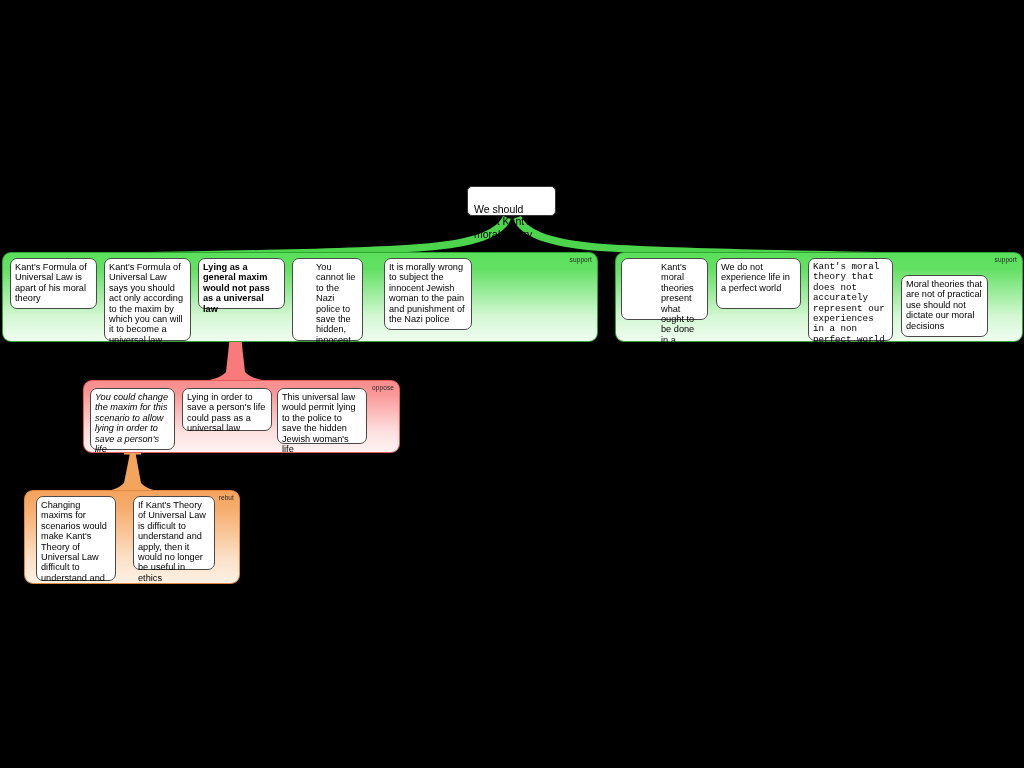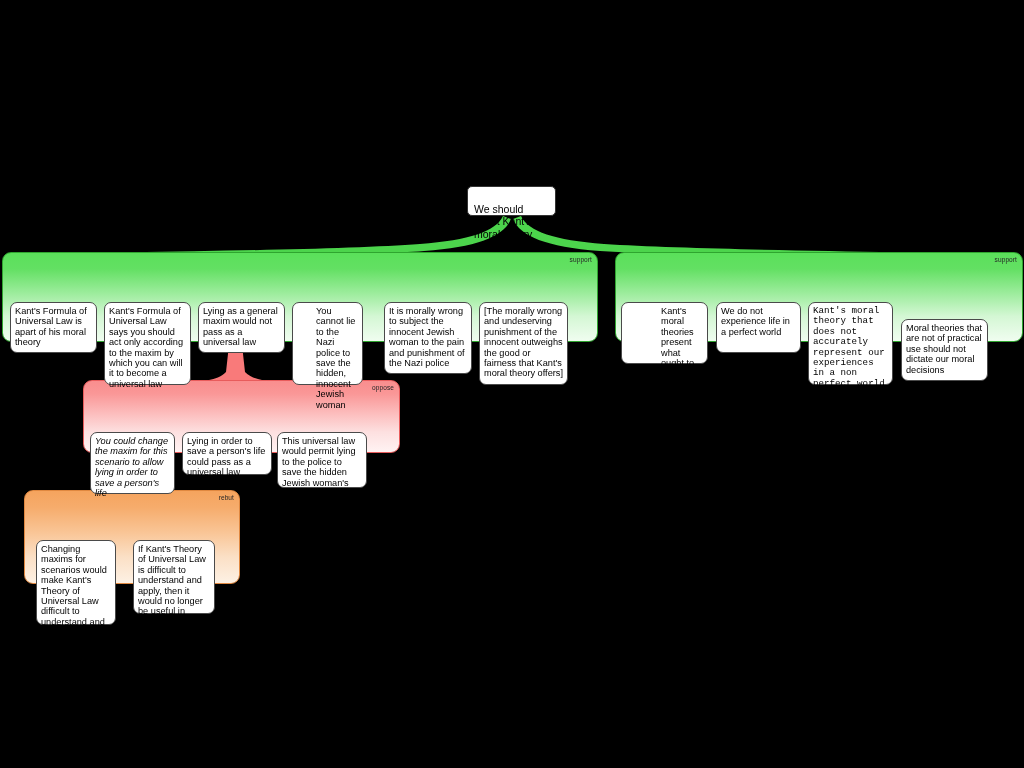--- a/index.html
+++ b/index.html
@@ -91,21 +91,20 @@
     box-sizing: border-box;
     background: #ffffff;
     border: 1px solid #4a4a4a;
     border-radius: 7px;
     padding: 3px 4px 4px 4px;
     font-size: 9.2px;
     line-height: 10.4px;
     color: #000000;
     z-index: 3;
     word-wrap: break-word;
-    margin-top: 44px;
   }
 </style>
 </head>
 <body>
 
 <div id="canvas">
 
   <svg id="connectors" viewBox="0 0 1024 768" width="1024" height="768">
 
     <path d="M 503 216
@@ -149,32 +148,29 @@
 
   <div class="group support" id="grp-support-left" style="left: 2px; top: 252px; width: 596px; height: 90px;">
     <span class="group-label">support</span>
   </div>
   <div class="reason" id="box-s1" style="left: 10px; top: 258px; width: 87px; height: 51px;">
     <span>Kant's Formula of Universal Law is apart of his moral theory</span>
   </div>
   <div class="reason" id="box-s2" style="left: 104px; top: 258px; width: 87px; height: 83px;">
     <span>Kant's Formula of Universal Law says you should act only according to the maxim by which you can will it to become a universal law</span>
   </div>
-  <div class="reason" id="box-s3" style="left: 198px; top: 258px; width: 87px; height: 51px;">
+  <div class="reason" id="box-s3" style="left: 198px; top: 258px; width: 87px; height: 51px; font-weight: bold;">
     <span>Lying as a general maxim would not pass as a universal law</span>
   </div>
   <div class="reason" id="box-s4" style="left: 292px; top: 258px; width: 71px; height: 83px; padding-left: 23px;">
     <span>You cannot lie to the Nazi police to save the hidden, innocent Jewish woman</span>
   </div>
   <div class="reason" id="box-s5" style="left: 384px; top: 258px; width: 88px; height: 72px;">
     <span>It is morally wrong to subject the innocent Jewish woman to the pain and punishment of the Nazi police</span>
   </div>
-  <div class="reason" id="box-s6" style="left: 479px; top: 258px; width: 89px; height: 83px;">
-    <span>[The morally wrong and undeserving punishment of the innocent outweighs the good or fairness that Kant's moral theory offers]</span>
-  </div>
 
   <div class="group support" id="grp-support-right" style="left: 615px; top: 252px; width: 408px; height: 90px;">
     <span class="group-label">support</span>
   </div>
   <div class="reason" id="box-r1" style="left: 621px; top: 258px; width: 87px; height: 62px; padding-left: 39px;">
     <span>Kant's moral theories present what ought to be done in a perfect world</span>
   </div>
   <div class="reason" id="box-r2" style="left: 716px; top: 258px; width: 85px; height: 51px;">
     <span>We do not experience life in a perfect world</span>
   </div>

